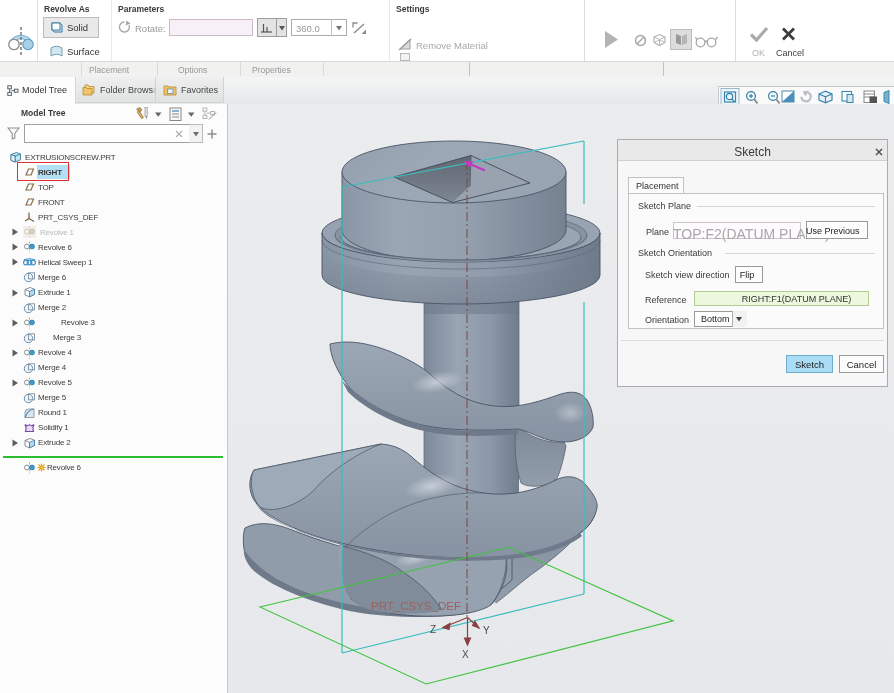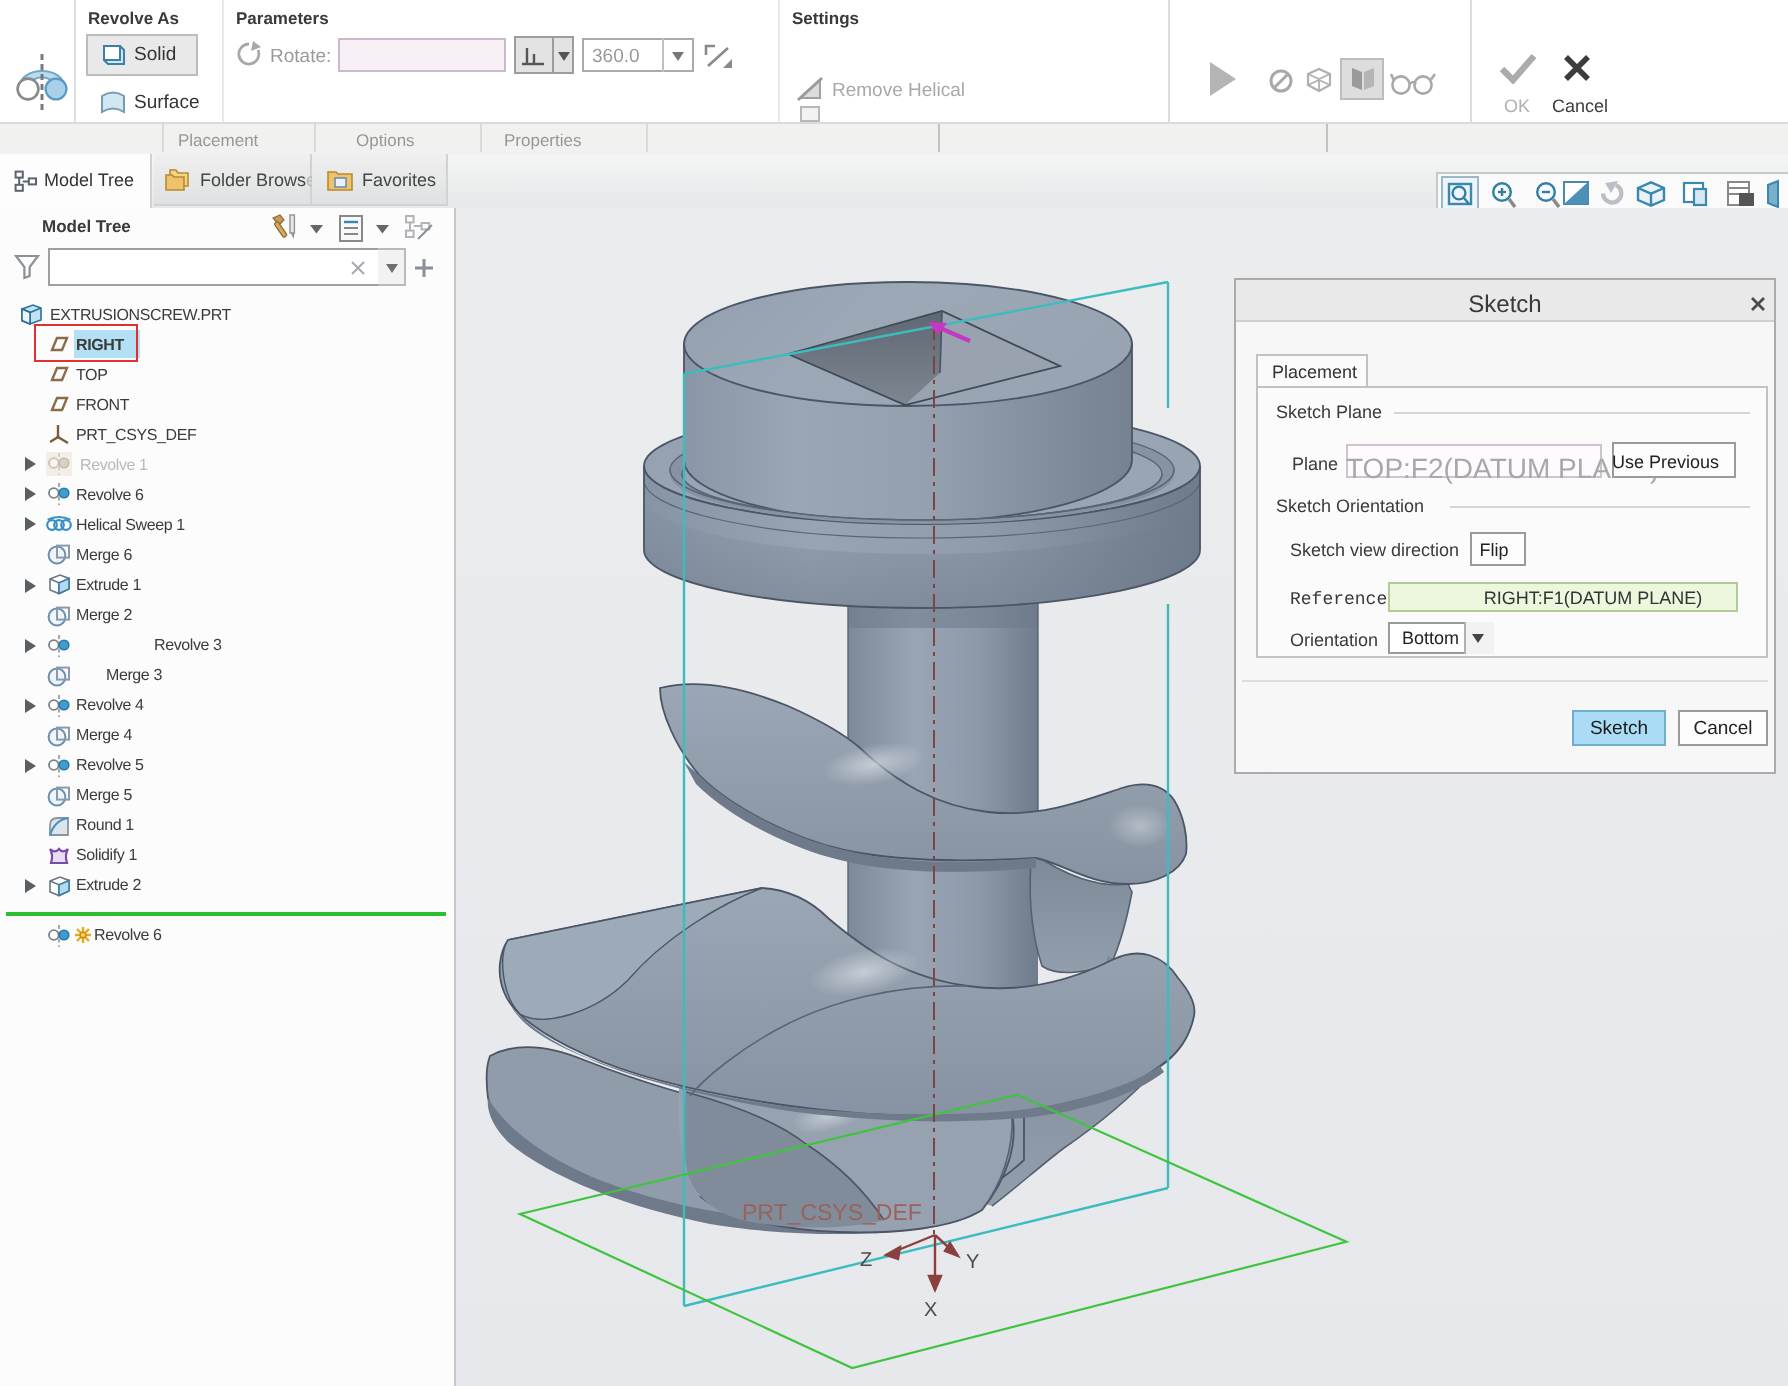--- a/index.html
+++ b/index.html
@@ -60,21 +60,21 @@
     <line x1="2" y1="11" x2="12" y2="2" stroke="#8a8a8a" stroke-width="1.3"></line>
     <path d="M1 5.5 L1 1 L5.5 1" fill="none" stroke="#8a8a8a" stroke-width="1.3"></path>
     <path d="M14 12 L9.5 12 L14 7.5 Z" fill="#8a8a8a"></path>
   </svg>
 
   <div class="abs glabel" style="left:396px;top:4px;">Settings</div>
   <svg class="abs" style="left:398px;top:38px;" width="15" height="14" viewBox="0 0 15 14">
     <path d="M2 11 L12 11 L12 2 Z" fill="#dcdcdc" stroke="#a0a0a0"></path>
     <line x1="1" y1="12" x2="13" y2="1" stroke="#9a9a9a" stroke-width="1.5"></line>
   </svg>
-  <div class="abs" style="left:416px;top:40px;font-size:9.5px;color:#a8a8a8;">Remove Helical</div>
+  <div class="abs" style="left:416px;top:40px;font-size:9.5px;color:#a8a8a8;">Remove Material</div>
   <div class="abs" style="left:400px;top:53px;width:10px;height:8px;border:1px solid #b8b8b8;background:#f2f2f2;"></div>
 
   <div class="abs" style="left:111px;top:0;width:1px;height:61px;background:#e9e9e9;"></div>
   <div class="abs" style="left:389px;top:0;width:1px;height:61px;background:#e9e9e9;"></div>
   <div class="abs" style="left:584px;top:0;width:1px;height:61px;background:#dcdcdc;"></div>
   <svg class="abs" style="left:604px;top:31px;" width="15" height="17">
       <path d="M1 0 L14 8.5 L1 17 Z" fill="#b4b4b4"></path>
     </svg>
   <svg class="abs" style="left:634px;top:34px;" width="13" height="13" viewBox="0 0 13 13">
     <circle cx="6.5" cy="6.5" r="5" fill="none" stroke="#a8a8a8" stroke-width="1.5"></circle>
@@ -284,21 +284,21 @@
       </svg>
   <div class="abs" style="left:38px;top:303.0px;font-size:8px;letter-spacing:-0.2px;color:#3b3b3b;">Merge 2</div>
   <svg class="abs" style="left:12px;top:318.6px;" width="7" height="8">
         <path d="M0.5 0.5 L6 4 L0.5 7.5 Z" fill="#5a5f64"></path>
       </svg>
   <svg class="abs" style="left:23px;top:316.55px;" width="13" height="12" viewBox="0 0 13 12">
         <line x1="6.5" y1="0.5" x2="6.5" y2="11.5" stroke="#9aa0a6" stroke-width="0.9" stroke-dasharray="2 1.4"></line>
         <circle cx="3.9" cy="5.5" r="2.4" fill="#ffffff" stroke="#7a8086" stroke-width="0.9"></circle>
         <circle cx="9" cy="5.5" r="2.4" fill="#3e9cce" stroke="#2a7aa8" stroke-width="0.8"></circle>
       </svg>
-  <div class="abs" style="left:48px;top:318.1px;font-size:8px;letter-spacing:-0.2px;color:#3b3b3b;padding-left:29px;">Revolve 3</div>
+  <div class="abs" style="left:32px;top:318.1px;font-size:8px;letter-spacing:-0.2px;color:#3b3b3b;padding-left:29px;">Revolve 3</div>
   <svg class="abs" style="left:23px;top:331.6px;" width="13" height="12" viewBox="0 0 13 12">
         <circle cx="5.5" cy="6.5" r="4.2" fill="#eef5fa" stroke="#6c90ae" stroke-width="1"></circle>
         <rect x="5.5" y="1.8" width="6" height="6" fill="none" stroke="#8a9aa8" stroke-width="1"></rect>
       </svg>
   <div class="abs" style="left:38px;top:333.1px;font-size:8px;letter-spacing:-0.2px;color:#3b3b3b;margin-left:15px;">Merge 3</div>
   <svg class="abs" style="left:12px;top:348.6px;" width="7" height="8">
         <path d="M0.5 0.5 L6 4 L0.5 7.5 Z" fill="#5a5f64"></path>
       </svg>
   <svg class="abs" style="left:23px;top:346.65px;" width="13" height="12" viewBox="0 0 13 12">
         <line x1="6.5" y1="0.5" x2="6.5" y2="11.5" stroke="#9aa0a6" stroke-width="0.9" stroke-dasharray="2 1.4"></line>
@@ -517,21 +517,21 @@
   <div class="abs" style="left:646px;top:227px;font-size:9px;color:#3a3a3a;">Plane</div>
   <div class="abs" style="left:673px;top:222px;width:128px;height:17px;background:#fdfbfd;border:1px solid #cfc3cf;"></div>
   <div class="abs" style="left:673px;top:226px;width:128px;text-align:right;font-size:14px;color:#a8a8a8;">TOP:F2(DATUM PLANE)</div>
   <div class="abs" style="left:806px;top:221px;width:62px;height:18px;background:#fdfdfd;border:1px solid #9a9a9a;"></div>
   <div class="abs" style="left:806px;top:226px;width:46px;text-align:center;font-size:9px;color:#222;">Use Previous</div>
   <div class="abs" style="left:638px;top:248px;font-size:9px;color:#3a3a3a;">Sketch Orientation</div>
   <div class="abs" style="left:725px;top:253px;width:150px;height:1px;background:#d5d5d5;"></div>
   <div class="abs" style="left:645px;top:270px;font-size:9px;color:#3a3a3a;">Sketch view direction</div>
   <div class="abs" style="left:735px;top:266px;width:28px;height:17px;background:#fdfdfd;border:1px solid #9a9a9a;"></div>
   <div class="abs" style="left:735px;top:270px;width:24px;text-align:center;font-size:9px;color:#222;">Flip</div>
-  <div class="abs" style="left:645px;top:295px;font-size:9px;color:#3a3a3a;font-family:Liberation Mono, monospace;">Reference</div>
+  <div class="abs" style="left:645px;top:295px;font-size:9px;color:#3a3a3a;">Reference</div>
   <div class="abs" style="left:694px;top:291px;width:175px;height:15px;background:#edf7de;border:1px solid #b2cc94;"></div>
   <div class="abs" style="left:694px;top:294px;width:205px;text-align:center;font-size:9px;color:#333;">RIGHT:F1(DATUM PLANE)</div>
   <div class="abs" style="left:645px;top:315px;font-size:9px;color:#3a3a3a;">Orientation</div>
   <div class="abs" style="left:694px;top:311px;width:53px;height:16px;background:#ffffff;border:1px solid #9a9a9a;"></div>
   <div class="abs" style="left:701px;top:314px;font-size:9px;color:#222;">Bottom</div>
   <div class="abs" style="left:732px;top:311px;width:15px;height:16px;background:#f2f2f2;border-left:1px solid #b0b0b0;"></div>
   <svg class="abs" style="left:736px;top:317px;" width="7" height="5">
       <path d="M0 0 L6 0 L3 4.5 Z" fill="#444"></path>
     </svg>
   <div class="abs" style="left:621px;top:340px;width:263px;height:1px;background:#dedede;"></div>

